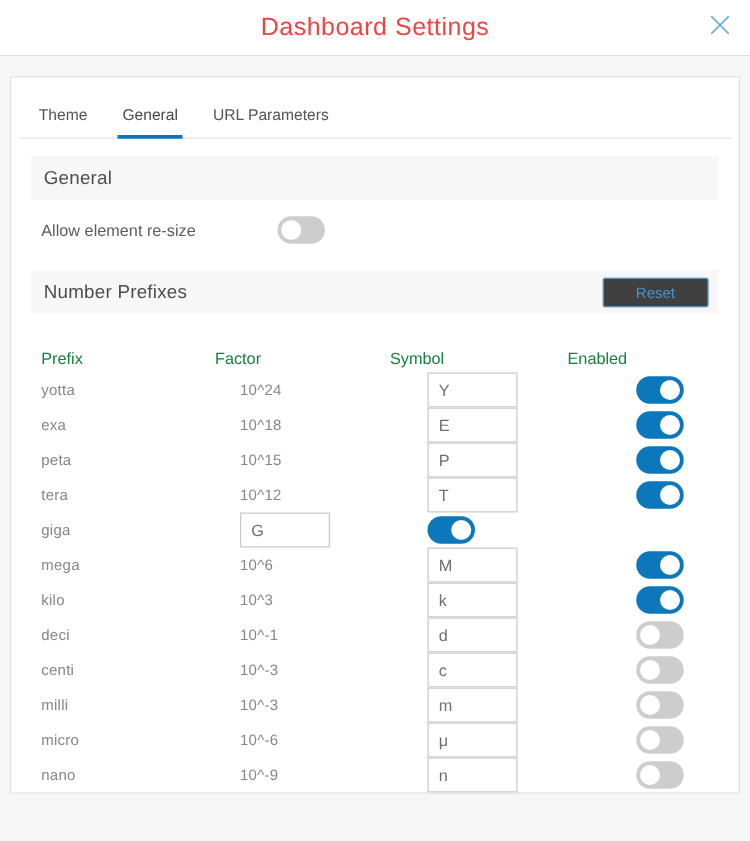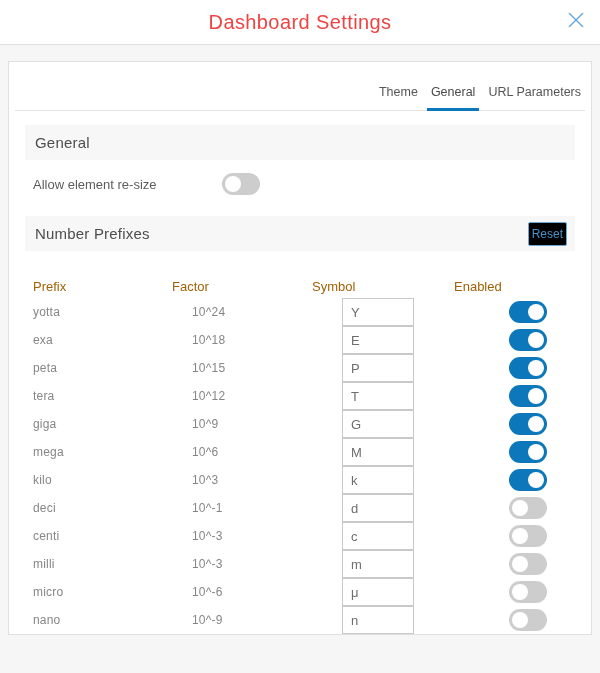--- a/index.html
+++ b/index.html
@@ -20,40 +20,39 @@
   .close-btn{
     position:absolute;right:11px;top:7px;width:26px;height:26px;
     display:flex;align-items:center;justify-content:center;cursor:pointer;
   }
   
   .panel{
     margin:16px 8px 0 8px;background:#ffffff;border:1px solid #e0e0e0;
   }
   
   .tabs{
-    display:flex;align-items:flex-end;gap:5px;
+    display:flex;align-items:flex-end;gap:20px;
     margin:0 6px;height:49px;border-bottom:1px solid #e4e4e4;
     padding-left:12px;
-    justify-content:flex-end;
   }
   .tab{
     font-size:12.5px;color:#555555;padding:0 4px 9px 4px;cursor:pointer;
     margin-bottom:-1px;border-bottom:3px solid transparent;
   }
   .tab.active{border-bottom-color:var(--accent);color:#4a4a4a;}
   
   .section-bar{
     margin:14px 16px 0 16px;height:35px;background:#f7f7f7;
     display:flex;align-items:center;justify-content:space-between;
     padding:0 8px 0 10px;
   }
   .section-title{font-size:15px;color:#4d4d4d;letter-spacing:.2px;}
   .reset-btn{
-    background:#000000;border:1px solid #6aa7d9;color:#4892cc;
-    font-size:12px;font-family:inherit;padding:4px 3px;border-radius:2px;cursor:pointer;
+    background:#404040;border:1px solid #6aa7d9;color:#4892cc;
+    font-size:12px;font-family:inherit;padding:4px 26px;border-radius:2px;cursor:pointer;
   }
   
   .resize-row{
     margin:6px 0 0 24px;height:36px;display:flex;align-items:center;
   }
   .resize-label{font-size:13px;color:#5c5c5c;width:189px;}
   
   .toggle{
     width:38px;height:22px;border-radius:11px;background:var(--toggle-off);
     position:relative;cursor:pointer;flex:0 0 auto;
@@ -63,21 +62,21 @@
     border-radius:50%;background:#ffffff;
   }
   .toggle.on{background:var(--accent);}
   .toggle.on::after{left:auto;right:3px;}
   
   .grid-cols{
     display:grid;grid-template-columns:139px 130px 147px auto;
     align-items:center;padding-left:24px;
   }
   .table-header{margin-top:28px;}
-  .table-header .th{font-size:13px;color:#a16207;}
+  .table-header .th{font-size:13px;color:#15803d;}
   .th-symbol{padding-left:10px;}
   .th-enabled{padding-left:5px;}
   .rows{margin-top:4px;}
   .prefix-row{height:28px;gap:20px;}
   .cell-prefix,.cell-factor{font-size:12px;color:#868686;letter-spacing:.2px;}
   .symbol-input{
     width:72px;height:28px;border:1px solid #c9c9c9;border-radius:0;
     font-family:inherit;font-size:13px;color:#6e6e6e;padding:0 0 0 8px;
     background:#ffffff;outline:none;display:block;
   }
@@ -144,21 +143,20 @@
         <div class="toggle on"></div>
       </div>
       <div class="grid-cols prefix-row">
         <span class="cell-prefix">tera</span>
         <span class="cell-factor">10^12</span>
         <input type="text" class="symbol-input" value="T" style="">
         <div class="toggle on"></div>
       </div>
       <div class="grid-cols prefix-row">
         <span class="cell-prefix">giga</span>
-        <span class="cell-factor">10^9</span>
         <input type="text" class="symbol-input" value="G" style="">
         <div class="toggle on"></div>
       </div>
       <div class="grid-cols prefix-row">
         <span class="cell-prefix">mega</span>
         <span class="cell-factor">10^6</span>
         <input type="text" class="symbol-input" value="M" style="">
         <div class="toggle on"></div>
       </div>
       <div class="grid-cols prefix-row">

